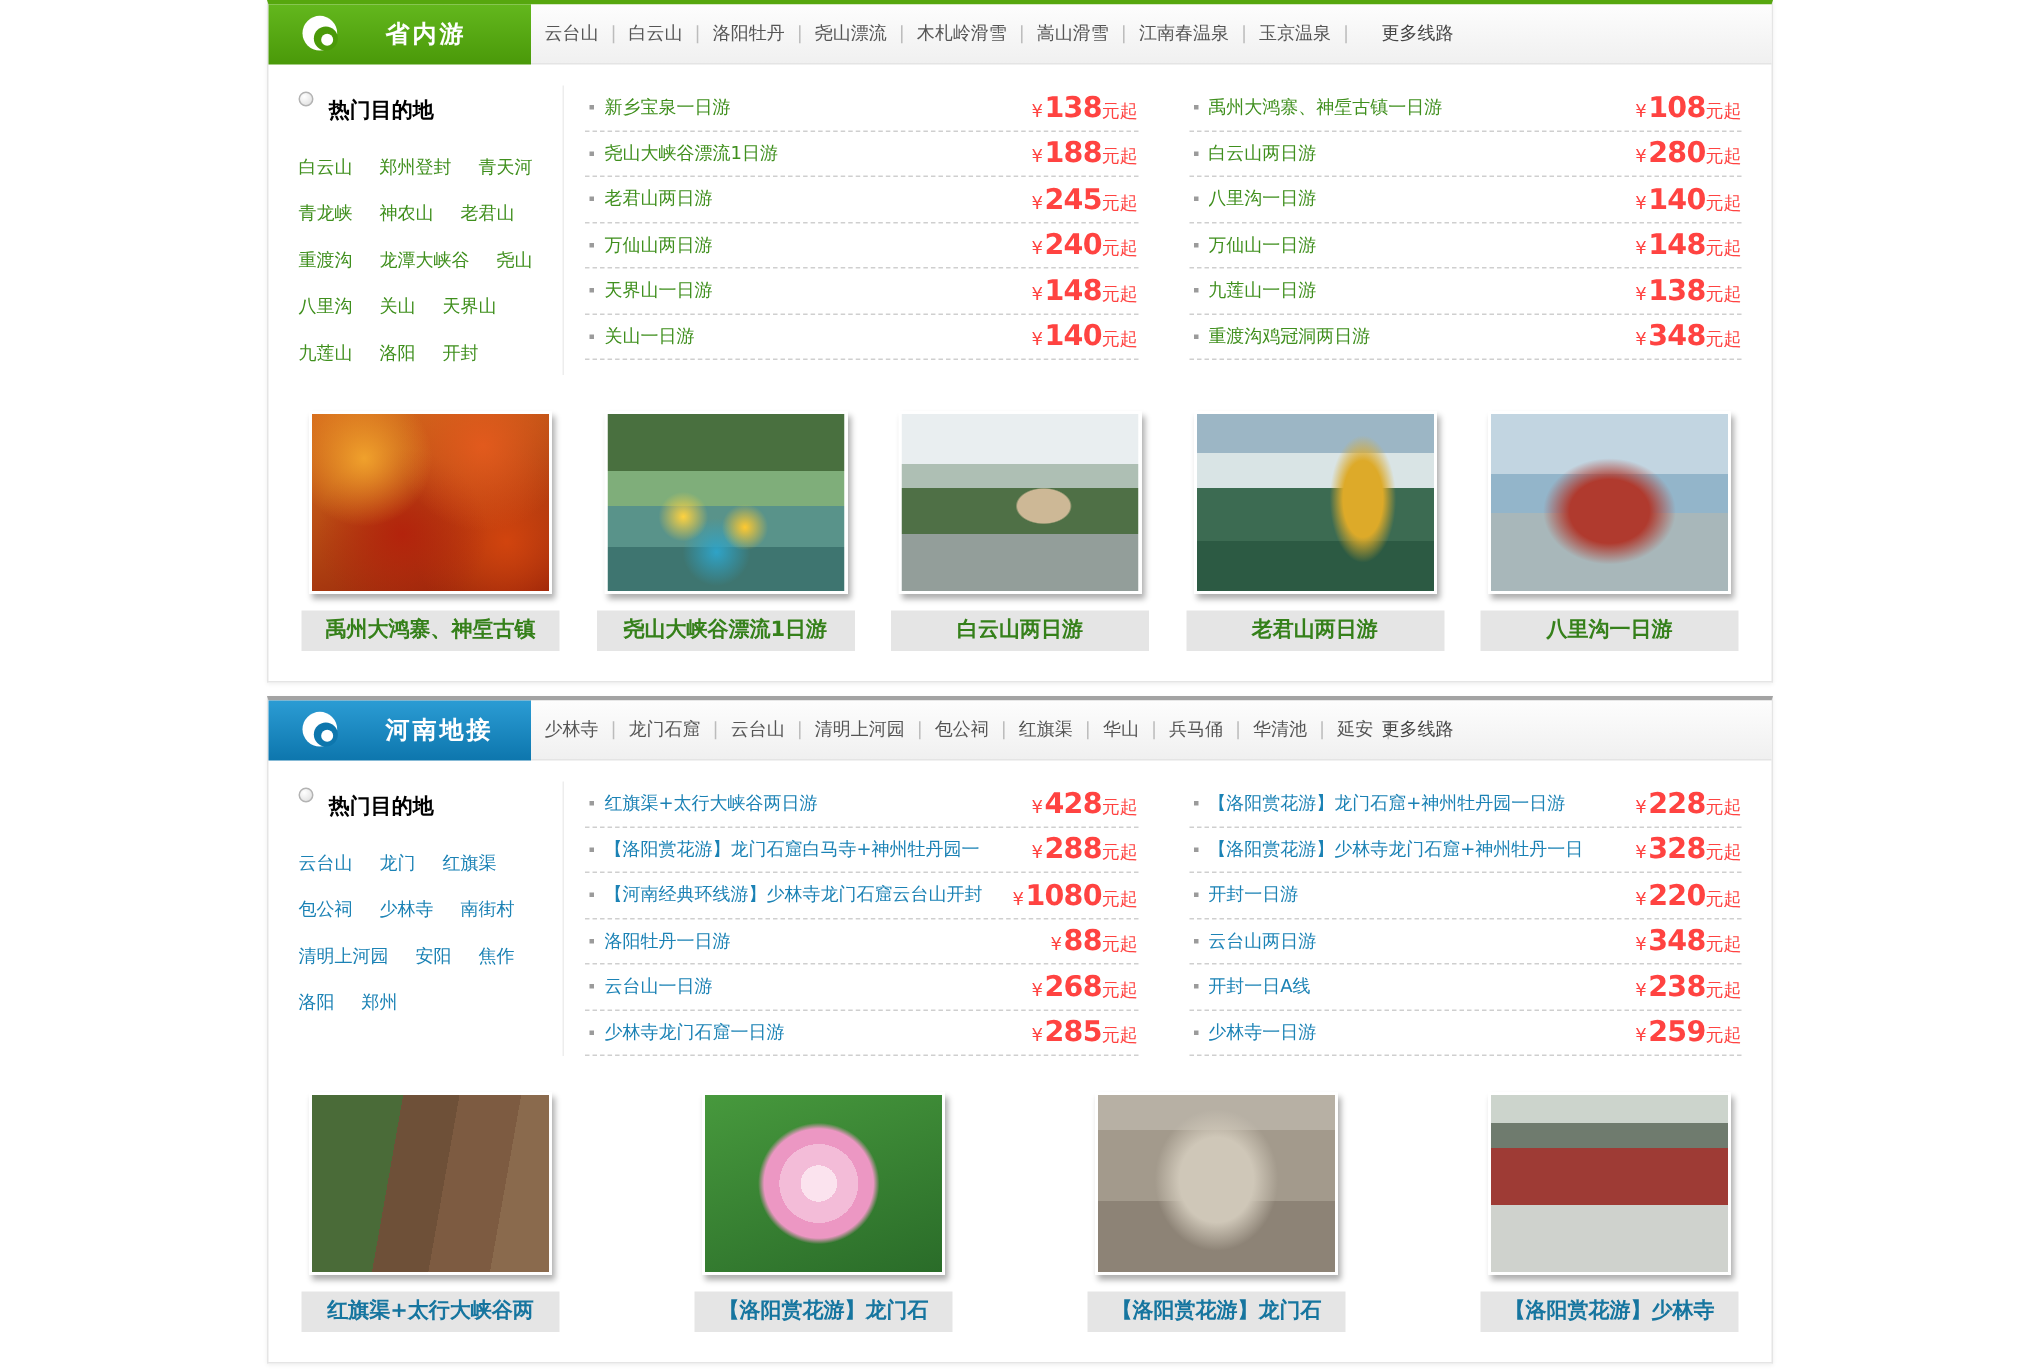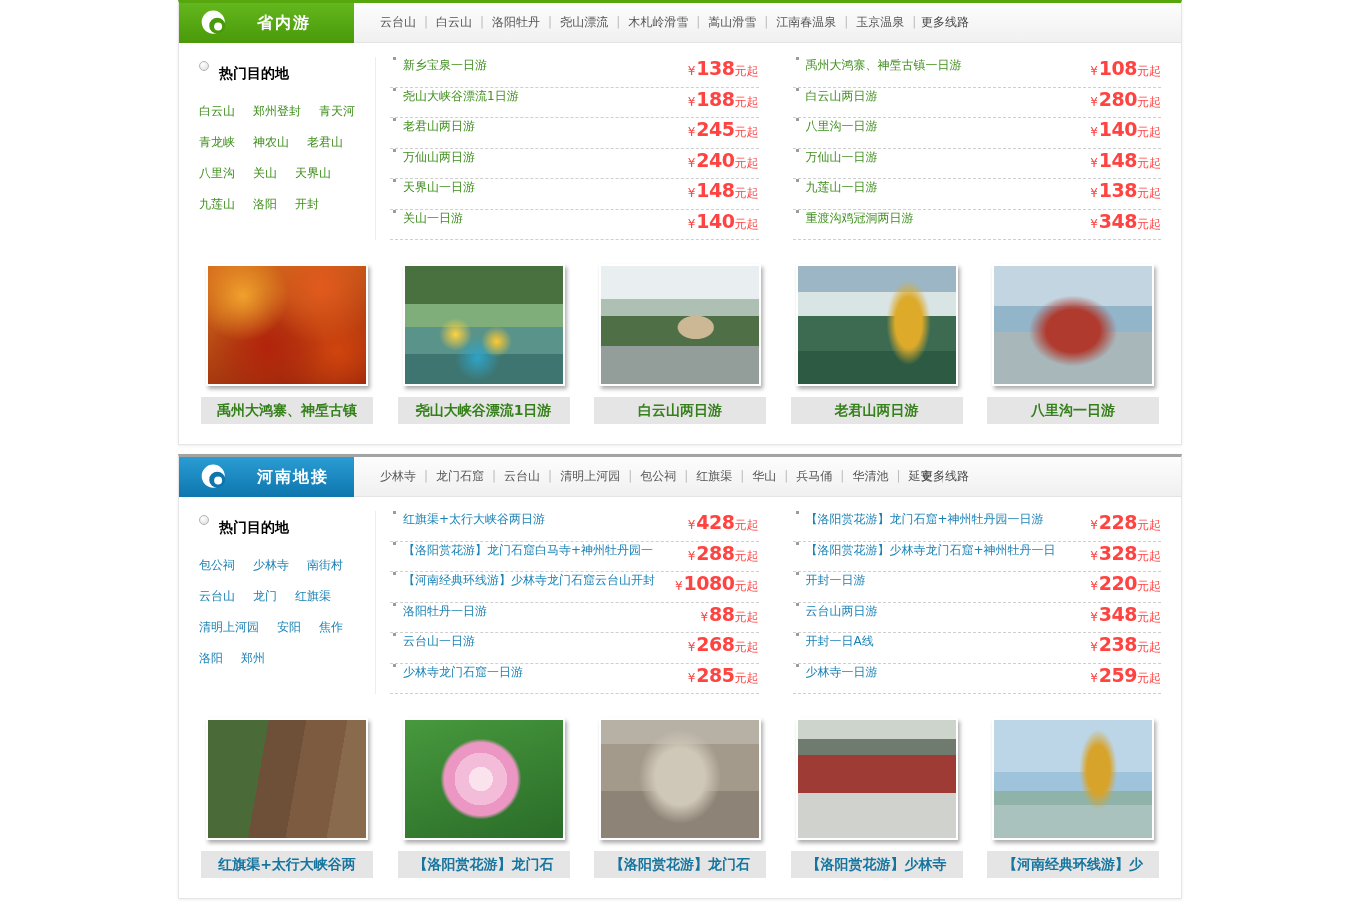--- a/index.html
+++ b/index.html
@@ -10,37 +10,37 @@
 
   
   .panel { background:#fff; border:1px solid #e5e5e5; box-shadow:0 1px 3px rgba(0,0,0,.07); margin-bottom:9px; }
   .theme-green { --accent:#56a70e; --tab1:#63b71d; --tab2:#4a9909; --link:#3f8f1d; --cap:#35801a; border-top:3px solid #56a70e; }
   .theme-blue  { --accent:#2196cb; --tab1:#2b9cd4; --tab2:#0d76ad; --link:#1b82b5; --cap:#16759f; border-top:3px solid #a3a3a3; }
 
   .panel-head { display:flex; height:40px;text-align:right; }
   .tab { width:175px; background:linear-gradient(180deg,var(--tab1),var(--tab2)); display:flex; align-items:center; color:#fff; flex-shrink:0; cursor:pointer; }
   .logo { width:32px; height:32px; margin-left:20px; color:var(--tab2); display:block; }
   .tab-title { font-size:16px; font-weight:bold; margin-left:26px; letter-spacing:2px; }
-  .head-nav { flex:1; background:linear-gradient(180deg,#fdfdfd,#f0f0f0); border-bottom:1px solid #e4e4e4; display:flex; align-items:center; padding-left:26px; font-size:12px; position:relative; }
+  .head-nav { flex:1; background:linear-gradient(180deg,#fdfdfd,#f0f0f0); border-bottom:1px solid #e4e4e4; display:flex; align-items:center; padding-left:9px; font-size:12px; position:relative; }
   .nav-link { color:#555; white-space:nowrap; }
   .nav-link::after { content:"|"; color:#bcbcbc; margin:0 8px; font-weight:normal; }
   .more { position:absolute; right:212px; color:#444; font-size:12px; }
 
   
   .panel-body { display:flex; padding:14px 0 8px; }
   .sidebar { width:196px; flex-shrink:0; padding:4px 0 0 20px; }
   .side-head { margin-bottom:12px; }
   .radio-icon { display:inline-block; width:10px; height:10px; border:1px solid #b3b3b3; border-radius:50%; background:radial-gradient(circle at 35% 30%, #ffffff, #dcdcdc); vertical-align:7px; margin-right:5px; }
   .side-title { font-size:14px; font-weight:bold; color:#000000; }
   .tag-row { line-height:30px; white-space:nowrap; }
   .tag { color:var(--link); font-size:12px; margin-right:18px; }
 
   .lists { flex:1; display:flex; border-left:1px solid #ededed; }
   .tour-col { flex:1; list-style:none; margin:0; padding:0 20px 0 14px; }
-  .tour-row { display:flex; align-items:flex-start; height:30.5px; border-bottom:1px dashed #cfcfcf; }
+  .tour-row { display:flex; align-items:center; height:30.5px; border-bottom:1px dashed #cfcfcf; }
   .dot { width:3px; height:3px; background:#9b9b9b; margin:0 7px 0 3px; flex-shrink:0; }
   .tour-link { color:var(--link); font-size:12px; flex:1; white-space:nowrap; overflow:hidden; }
   .price { color:#ff4341; white-space:nowrap; margin-left:6px; display:flex; align-items:baseline; }
   .yen { font-size:12px; margin-right:1px; }
   .amount { font-size:19px; font-weight:bold; letter-spacing:-0.5px; font-style:normal; }
   .qi { font-size:12px; }
 
   
   .cards { display:flex; justify-content:space-between; padding:16px 22px 20px; }
   .card { width:172px; cursor:pointer; }
@@ -104,20 +104,21 @@
     </div>
 
     <div class="panel-body">
       <aside class="sidebar">
         <div class="side-head">
           <span class="radio-icon"></span>
           <span class="side-title">热门目的地</span>
         </div>
         <div class="tag-row"><a class="tag" href="#">白云山</a><a class="tag" href="#">郑州登封</a><a class="tag" href="#">青天河</a></div>
         <div class="tag-row"><a class="tag" href="#">青龙峡</a><a class="tag" href="#">神农山</a><a class="tag" href="#">老君山</a></div>
+        <div class="tag-row"><a class="tag" href="#">重渡沟</a><a class="tag" href="#">龙潭大峡谷</a><a class="tag" href="#">尧山</a></div>
         <div class="tag-row"><a class="tag" href="#">八里沟</a><a class="tag" href="#">关山</a><a class="tag" href="#">天界山</a></div>
         <div class="tag-row"><a class="tag" href="#">九莲山</a><a class="tag" href="#">洛阳</a><a class="tag" href="#">开封</a></div>
       </aside>
 
       <div class="lists">
         <ul class="tour-col">
 
             <li class="tour-row">
               <span class="dot"></span>
               <a class="tour-link" href="#">新乡宝泉一日游</a>
@@ -287,22 +288,22 @@
         <a class="more" href="#">更多线路</a>
       </div>
     </div>
 
     <div class="panel-body">
       <aside class="sidebar">
         <div class="side-head">
           <span class="radio-icon"></span>
           <span class="side-title">热门目的地</span>
         </div>
+        <div class="tag-row"><a class="tag" href="#">云台山</a><a class="tag" href="#">龙门</a><a class="tag" href="#">红旗渠</a></div>
         <div class="tag-row"><a class="tag" href="#">包公祠</a><a class="tag" href="#">少林寺</a><a class="tag" href="#">南街村</a></div>
-        <div class="tag-row"><a class="tag" href="#">云台山</a><a class="tag" href="#">龙门</a><a class="tag" href="#">红旗渠</a></div>
         <div class="tag-row"><a class="tag" href="#">清明上河园</a><a class="tag" href="#">安阳</a><a class="tag" href="#">焦作</a></div>
         <div class="tag-row"><a class="tag" href="#">洛阳</a><a class="tag" href="#">郑州</a></div>
       </aside>
 
       <div class="lists">
         <ul class="tour-col">
 
             <li class="tour-row">
               <span class="dot"></span>
               <a class="tour-link" href="#">红旗渠+太行大峡谷两日游</a>
@@ -443,20 +444,16 @@
         <div class="card">
           <div class="card-img" data-img="buddha-grotto"></div>
           <div class="card-caption">【洛阳赏花游】龙门石</div>
         </div>
 
         <div class="card">
           <div class="card-img" data-img="shaolin-temple"></div>
           <div class="card-caption">【洛阳赏花游】少林寺</div>
         </div>
 
-        <div class="card">
-          <div class="card-img" data-img="golden-pavilion"></div>
-          <div class="card-caption">【河南经典环线游】少</div>
-        </div>
       </div>
   </section>
 
 </div>
 
 </body></html>

